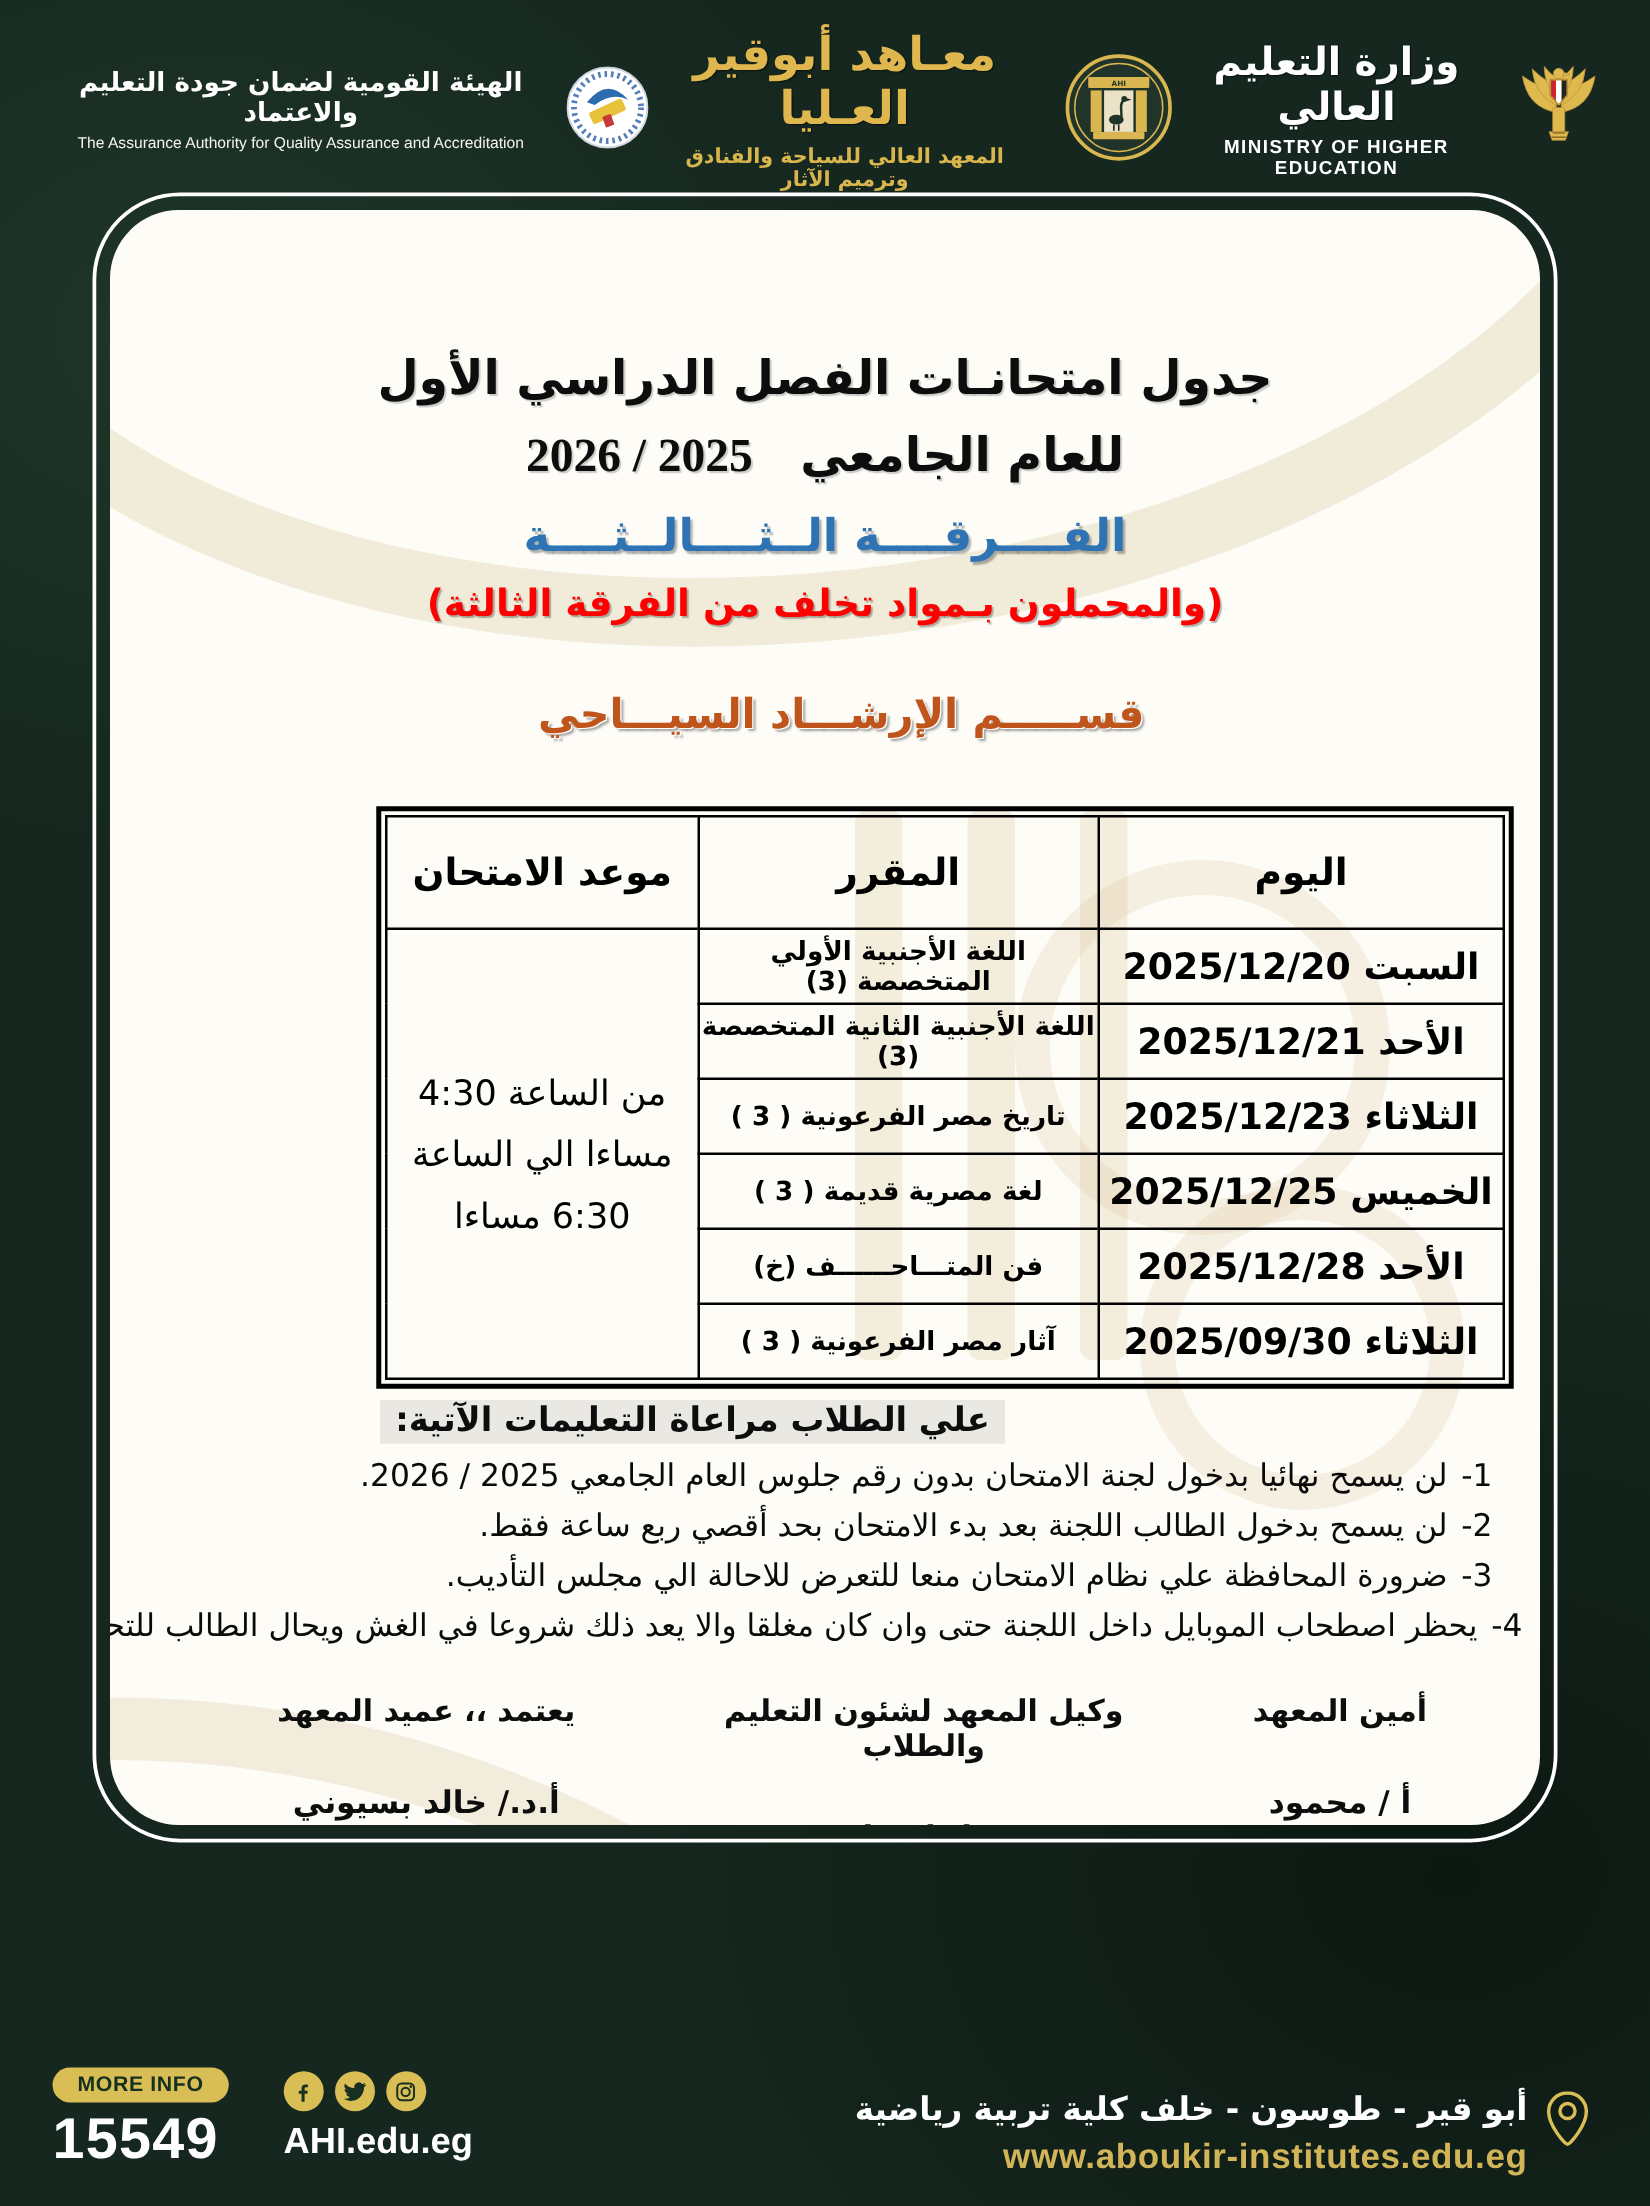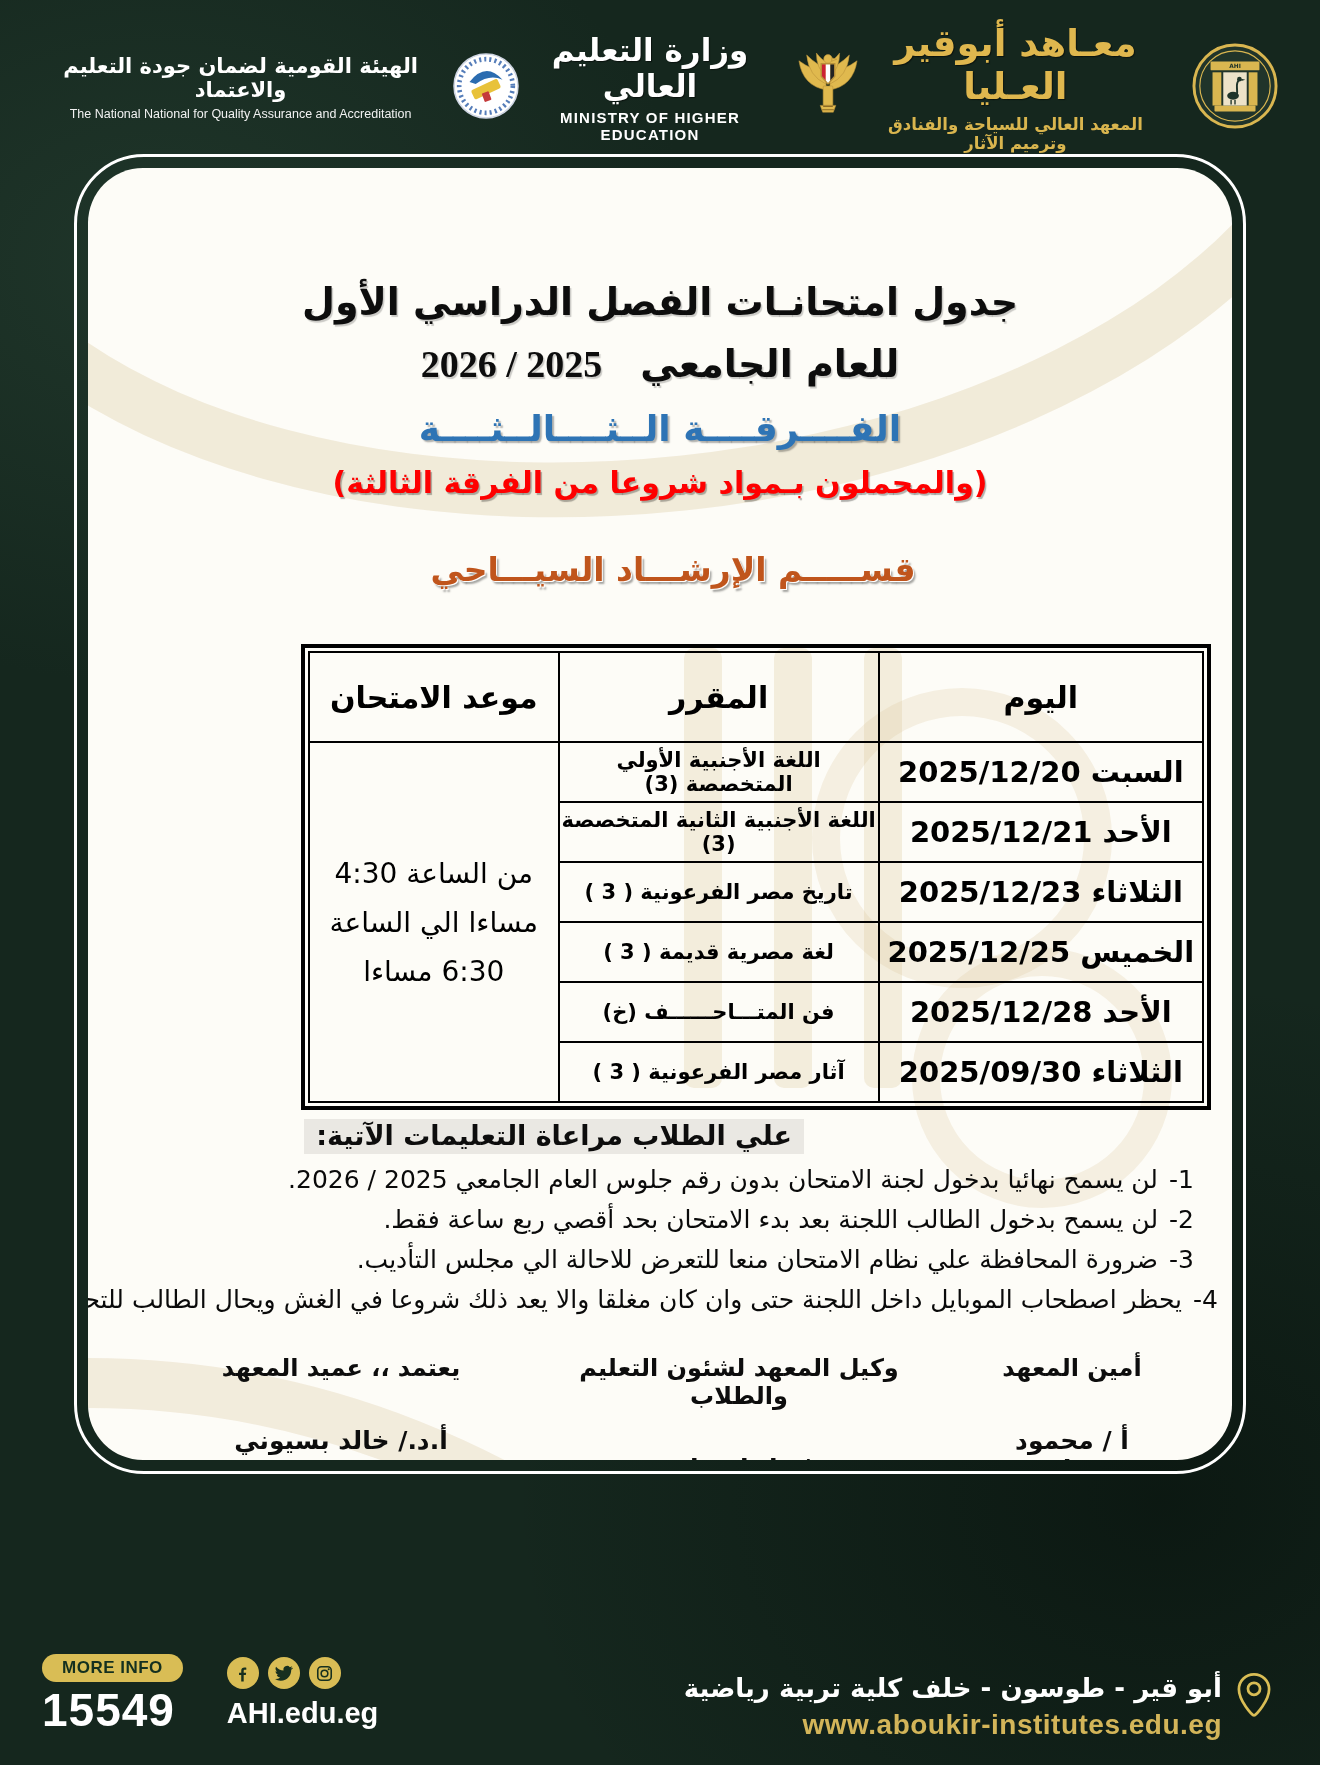--- a/index.html
+++ b/index.html
@@ -103,29 +103,53 @@
 </head>
 <body>
 
 <div class="page">
 
   <header class="topbar">
 
     <div class="brand brand-left">
       <div>
         <div class="naq-ar">الهيئة القومية لضمان جودة التعليم والاعتماد</div>
-        <div class="naq-en">The National National for Quality Assurance and Accreditation</div>
+        <div class="naq-en">The Assurance Authority for Quality Assurance and Accreditation</div>
       </div>
       <span>
         <svg width="66" height="66" viewBox="0 0 64 64">
           <circle cx="32" cy="32" r="31" fill="#ffffff" stroke="#cfd6e4" stroke-width="1.5"></circle>
           <circle cx="32" cy="32" r="26" fill="none" stroke="#2b5ca8" stroke-width="4.5" stroke-dasharray="2 3" opacity=".8"></circle>
           <path d="M16 28 Q32 8 48 26 Q36 20 22 30 Z" fill="#2b6cb0"></path>
           <rect x="18" y="30" width="28" height="10" rx="2" fill="#e8c23a" transform="rotate(-25 32 35)"></rect>
           <rect x="29" y="38" width="7" height="9" rx="1" fill="#c43b3b" transform="rotate(-20 32 42)"></rect>
+        </svg>
+      </span>
+    </div>
+
+    <div class="brand brand-center">
+      <div>
+        <div class="inst-ar">معـاهد أبوقير العـليا</div>
+        <div class="inst-sub">المعهد العالي للسياحة والفنادق وترميم الآثار</div>
+      </div>
+      <span>
+        <svg width="86" height="86" viewBox="0 0 88 88">
+          <circle cx="44" cy="44" r="42" fill="#20342a" stroke="#d9b650" stroke-width="3"></circle>
+          <circle cx="44" cy="44" r="36" fill="none" stroke="#d9b650" stroke-width="1.2"></circle>
+          <rect x="19" y="19" width="50" height="9" rx="1" fill="#d9b650"></rect>
+          <text x="44" y="26" font-size="6" font-weight="bold" fill="#20342a" text-anchor="middle">AHI</text>
+          <rect x="21" y="30" width="9" height="34" fill="#d9b650"></rect>
+          <rect x="58" y="30" width="9" height="34" fill="#d9b650"></rect>
+          <rect x="23" y="64" width="42" height="6" rx="1" fill="#d9b650"></rect>
+          <rect x="32" y="30" width="24" height="34" fill="#ece2c8"></rect>
+          <ellipse cx="42" cy="54" rx="6" ry="4" fill="#1f3429"></ellipse>
+          <path d="M46 53 C47 46 44 42 48 38" fill="none" stroke="#1f3429" stroke-width="2"></path>
+          <circle cx="48.5" cy="37" r="2.4" fill="#1f3429"></circle>
+          <path d="M50.5 36.5 l4 1 -4 1.4" fill="#1f3429"></path>
+          <path d="M40 58 v5 M44 58 v5" stroke="#1f3429" stroke-width="1.4"></path>
         </svg>
       </span>
     </div>
 
     <div class="brand brand-right">
       <div>
         <div class="min-ar">وزارة التعليم العالي</div>
         <div class="min-en">MINISTRY OF HIGHER EDUCATION</div>
       </div>
       <span>
@@ -150,65 +174,41 @@
             <g clip-path="url(#sh)">
               <rect x="25" y="13" width="4.7" height="21" fill="#cc2233"></rect>
               <rect x="29.7" y="13" width="4.7" height="21" fill="#ffffff"></rect>
               <rect x="34.4" y="13" width="4.6" height="21" fill="#222222"></rect>
             </g>
             <path d="M25 13 h14 v13 l-7 8 -7 -8 z" fill="none" stroke="#b9913a" stroke-width="1.4"></path>
           </g>
         </svg>
       </span>
     </div>
-
-    <div class="brand brand-center">
-      <div>
-        <div class="inst-ar">معـاهد أبوقير العـليا</div>
-        <div class="inst-sub">المعهد العالي للسياحة والفنادق وترميم الآثار</div>
-      </div>
-      <span>
-        <svg width="86" height="86" viewBox="0 0 88 88">
-          <circle cx="44" cy="44" r="42" fill="#20342a" stroke="#d9b650" stroke-width="3"></circle>
-          <circle cx="44" cy="44" r="36" fill="none" stroke="#d9b650" stroke-width="1.2"></circle>
-          <rect x="19" y="19" width="50" height="9" rx="1" fill="#d9b650"></rect>
-          <text x="44" y="26" font-size="6" font-weight="bold" fill="#20342a" text-anchor="middle">AHI</text>
-          <rect x="21" y="30" width="9" height="34" fill="#d9b650"></rect>
-          <rect x="58" y="30" width="9" height="34" fill="#d9b650"></rect>
-          <rect x="23" y="64" width="42" height="6" rx="1" fill="#d9b650"></rect>
-          <rect x="32" y="30" width="24" height="34" fill="#ece2c8"></rect>
-          <ellipse cx="42" cy="54" rx="6" ry="4" fill="#1f3429"></ellipse>
-          <path d="M46 53 C47 46 44 42 48 38" fill="none" stroke="#1f3429" stroke-width="2"></path>
-          <circle cx="48.5" cy="37" r="2.4" fill="#1f3429"></circle>
-          <path d="M50.5 36.5 l4 1 -4 1.4" fill="#1f3429"></path>
-          <path d="M40 58 v5 M44 58 v5" stroke="#1f3429" stroke-width="1.4"></path>
-        </svg>
-      </span>
-    </div>
   </header>
 
   <div class="card-ring"></div>
 
   <main class="card">
     <div class="wm wm-arc1"></div>
     <div class="wm wm-arc2"></div>
     <div class="wm wm-pillar" style="right:330px;"></div>
     <div class="wm wm-pillar" style="right:420px;"></div>
     <div class="wm wm-pillar" style="right:510px;"></div>
     <div class="wm wm-ring" style="width:300px;height:300px;right:120px;top:520px;"></div>
     <div class="wm wm-ring" style="width:260px;height:260px;right:60px;top:780px;"></div>
 
     <div class="card-inner">
       <h1 class="t1">جدول امتحانـات الفصل الدراسي الأول</h1>
 
       <h2 class="t2"><span>للعام الجامعي</span> <span class="year">2025 / 2026</span></h2>
 
       <h2 class="t3">الفــــرقــــة الــثــــالــثــــة</h2>
 
-      <h3 class="t4">(والمحملون بـمواد شروعا من الفرقة الثالثة)</h3>
+      <h3 class="t4">(والمحملون بـمواد تخلف من الفرقة الثالثة)</h3>
 
       <h3 class="t5">قســـــم الإرشـــاد السيـــاحي</h3>
 
       <table class="exam-table" dir="rtl">
         <tbody>
             <tr>
           <th class="col-day">اليوم</th>
           <th class="col-course">المقرر</th>
           <th class="col-time">موعد الامتحان</th>
         </tr>

